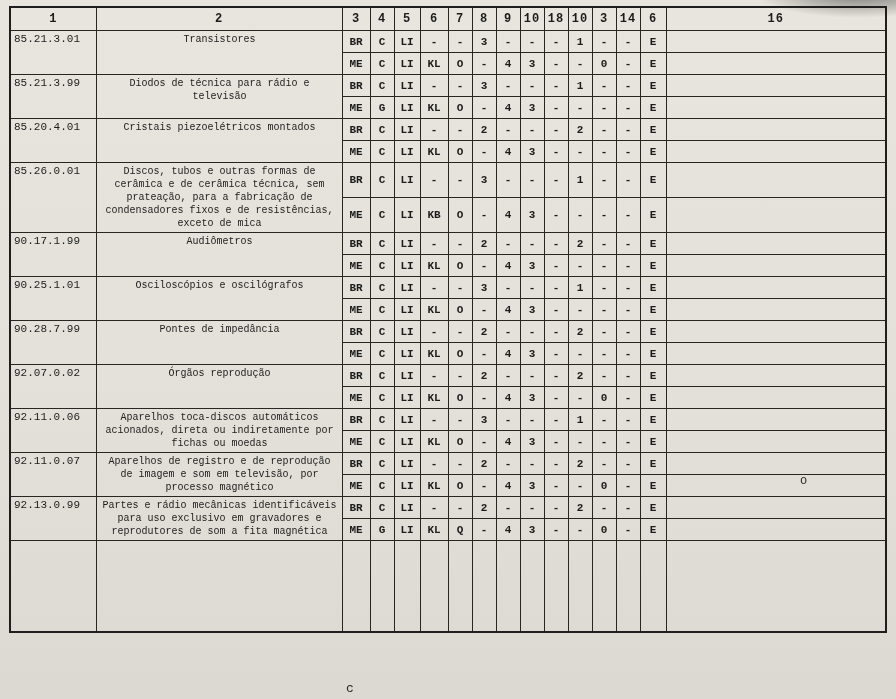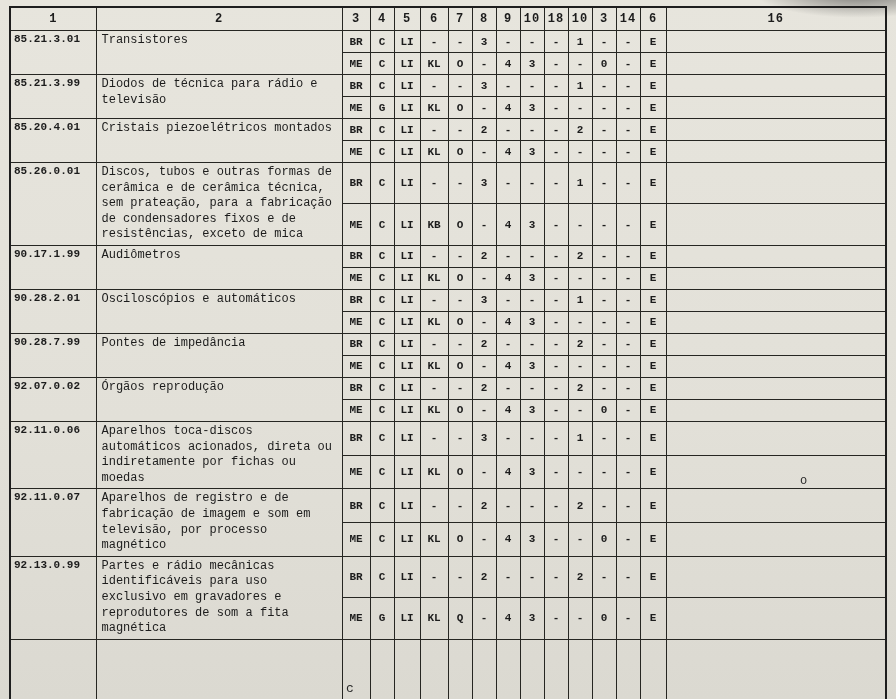--- a/index.html
+++ b/index.html
@@ -35,27 +35,27 @@
   .doc thead th{
     font-size:12px;font-weight:bold;
     height:20px;text-align:center;
     letter-spacing:1px;
   }
   td.code{
     font-size:11px;
     vertical-align:top;
     padding-top:2px;
     white-space:nowrap;
-    font-weight:bold;
   }
   td.desc{
-    font-size:12px;
+    font-size:10px;
     line-height:1.3;
     vertical-align:top;
     padding:2px 4px 2px 5px;
+    text-align:center;
   }
   td.val{
     font-size:11px;
     font-weight:bold;
     text-align:center;
     vertical-align:middle;
     height:19px;
   }
   td.col16{background:transparent;}
   tr.filler td{height:88px;}
@@ -278,22 +278,22 @@
           <td class="val">4</td>
           <td class="val">3</td>
           <td class="val">-</td>
           <td class="val">-</td>
           <td class="val">-</td>
           <td class="val">-</td>
           <td class="val">E</td>
           <td class="col16"></td>
         </tr>
         <tr>
-          <td rowspan="2" class="code">90.28.2.01</td>
-          <td rowspan="2" class="desc">Osciloscópios e automáticos</td>
+          <td rowspan="2" class="code">90.25.1.01</td>
+          <td rowspan="2" class="desc">Osciloscópios e oscilógrafos</td>
           <td class="val">BR</td>
           <td class="val">C</td>
           <td class="val">LI</td>
           <td class="val">-</td>
           <td class="val">-</td>
           <td class="val">3</td>
           <td class="val">-</td>
           <td class="val">-</td>
           <td class="val">-</td>
           <td class="val">1</td>
@@ -415,21 +415,21 @@
           <td class="val">3</td>
           <td class="val">-</td>
           <td class="val">-</td>
           <td class="val">-</td>
           <td class="val">-</td>
           <td class="val">E</td>
           <td class="col16"></td>
         </tr>
         <tr>
           <td rowspan="2" class="code">92.11.0.07</td>
-          <td rowspan="2" class="desc">Aparelhos de registro e de fabricação de imagem e som em televisão, por processo magnético</td>
+          <td rowspan="2" class="desc">Aparelhos de registro e de reprodução de imagem e som em televisão, por processo magnético</td>
           <td class="val">BR</td>
           <td class="val">C</td>
           <td class="val">LI</td>
           <td class="val">-</td>
           <td class="val">-</td>
           <td class="val">2</td>
           <td class="val">-</td>
           <td class="val">-</td>
           <td class="val">-</td>
           <td class="val">2</td>

